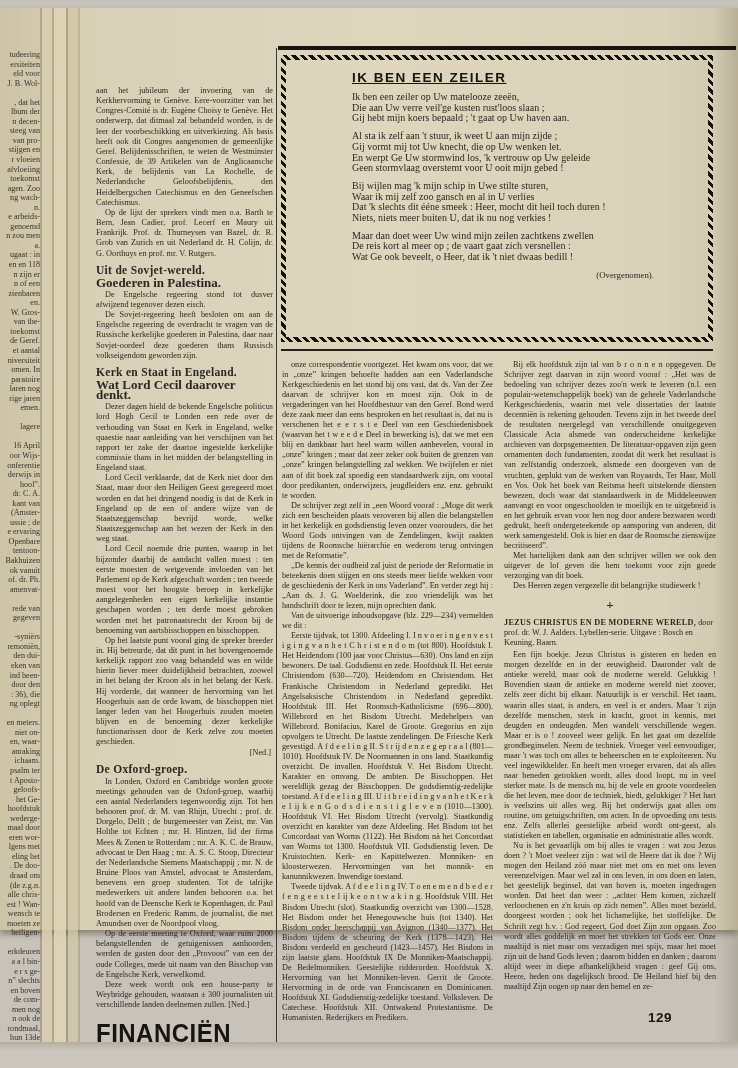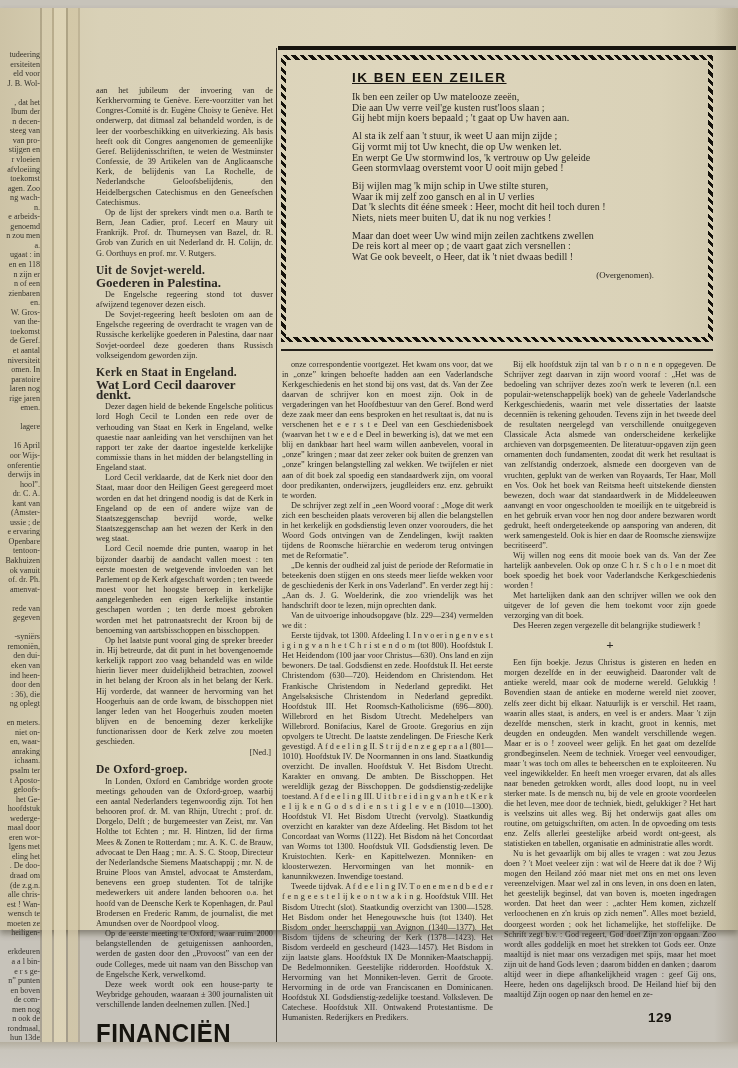--- a/index.html
+++ b/index.html
@@ -175,21 +175,21 @@
       <p>(de z.g.n.</p>
       <p>alle chris-</p>
       <p>est ! Wan-</p>
       <p>wensch te</p>
       <p>moeten ze</p>
       <p>heiligen-</p>
       <p></p>
       <p>erkdeuren</p>
       <p>a a l bin-</p>
       <p>e r s ge-</p>
-      <p>n” punten</p>
+      <p>n” slechts</p>
       <p>en boven</p>
       <p>de com-</p>
       <p>men nog</p>
       <p>n ook de</p>
       <p>rondmaal,</p>
       <p>hun 13de</p>
     </div>
 
   <div class="rule-vert"></div>
   <div class="top-bar"></div>
@@ -259,25 +259,25 @@
       <p>De schrijver zegt zelf in „een Woord vooraf : „Moge dit werk zich een bescheiden plaats veroveren bij allen die belangstellen in het kerkelijk en godsdienstig leven onzer voorouders, die het Woord Gods ontvingen van de Zendelingen, kwijt raakten tijdens de Roomsche hiërarchie en wederom terug ontvingen met de Reformatie”.</p>
       <p>„De kennis der oudheid zal juist de periode der Reformatie in beteekenis doen stijgen en ons steeds meer liefde wekken voor de geschiedenis der Kerk in ons Vaderland”. En verder zegt hij : „Aan ds. J. G. Woelderink, die zoo vriendelijk was het handschrift door te lezen, mijn oprechten dank.</p>
       <p>Van de uitvoerige inhoudsopgave (blz. 229—234) vermelden we dit :</p>
       <p>Eerste tijdvak, tot 1300. Afdeeling I. I n v o er i n g  e n  v e s t i g i n g  v a n  h e t  C h r i st e n d o m  (tot 800). Hoofdstuk I. Het Heidendom (100 jaar voor Christus—630). Ons land en zijn bewoners. De taal. Godsdienst en zede. Hoofdstuk II. Het eerste Christendom (630—720). Heidendom en Christendom. Het Frankische Christendom in Nederland gepredikt. Het Angelsaksische Christendom in Nederland gepredikt. Hoofdstuk III. Het Roomsch-Katholicisme (696—800). Willebrord en het Bisdom Utrecht. Medehelpers van Willebrord. Bonifacius, Karel de Groote. Gregorius en zijn opvolgers te Utrecht. De laatste zendelingen. De Friesche Kerk gevestigd. A f d e e l i n g II. S t r ij d  e n  z e g ep r a a l  (801—1010). Hoofdstuk IV. De Noormannen in ons land. Staatkundig overzicht. De invallen. Hoofdstuk V. Het Bisdom Utrecht. Karakter en omvang. De ambten. De Bisschoppen. Het wereldlijk gezag der Bisschoppen. De godsdienstig-zedelijke toestand. A f d e e l i n g III. U i t b r e i d i n g  v a n  h e t  K e r k e l ij k  e n  G o d s d i e n s t i g  l e v e n  (1010—1300). Hoofdstuk VI. Het Bisdom Utrecht (vervolg). Staatkundig overzicht en karakter van deze Afdeeling. Het Bisdom tot het Concordaat van Worms (1122). Het Bisdom nà het Concordaat van Worms tot 1300. Hoofdstuk VII. Godsdienstig leven. De Kruistochten. Kerk- en Kapittelwezen. Monniken- en kloosterwezen. Hervormingen van het monnik- en kanunnikwezen. Inwendige toestand.</p>
       <p>Tweede tijdvak. A f d e e l i n g IV. T o en e m e n d  b e d e r f  e n  g e e s t e l ij k e  o n t w a k i n g. Hoofdstuk VIII. Het Bisdom Utrecht (slot). Staatkundig overzicht van 1300—1528. Het Bisdom onder het Henegouwsche huis (tot 1340). Het Bisdom onder heerschappij van Avignon (1340—1377). Het Bisdom tijdens de scheuring der Kerk (1378—1423). Het Bisdom verdeeld en gescheurd (1423—1457). Het Bisdom in zijn laatste glans. Hoofdstuk IX De Monniken-Maatschappij. De Bedelmonniken. Geestelijke ridderorden. Hoofdstuk X. Hervorming van het Monniken-leven. Gerrit de Groote. Hervorming in de orde van Franciscanen en Dominicanen. Hoofdstuk XI. Godsdienstig-zedelijke toestand. Volksleven. De Catechese. Hoofdstuk XII. Ontwakend Protestantisme. De Humanisten. Rederijkers en Predikers.</p>
     </div>
 
   <div class="col-right">
     <div class="flow">
         <p>Bij elk hoofdstuk zijn tal van  b r o n n e n  opgegeven. De Schrijver zegt daarvan in zijn woord vooraf : „Het was de bedoeling van schrijver dezes zoo'n werk te leveren (n.l. een populair-wetenschappelijk boek) van de geheele Vaderlandsche Kerkgeschiedenis, waarin met vele dissertaties der laatste decenniën is rekening gehouden. Tevens zijn in het tweede deel de resultaten neergelegd van verschillende onuitgegeven Classicale Acta alsmede van onderscheidene kerkelijke archieven van dorpsgemeenten. De literatuur-opgaven zijn geen ornamenten doch fundamenten, zoodat dit werk het resultaat is van zelfstandig onderzoek, alsmede een doorgeven van de vruchten, geplukt van de werken van Royaards, Ter Haar, Moll en Vos. Ook het boek van Reitsma heeft uitstekende diensten bewezen, doch waar dat standaardwerk in de Middeleeuwen aanvangt en voor ongeschoolden te moeilijk en te uitgebreid is en het gebruik ervan voor hen nog door andere bezwaren wordt gedrukt, heeft ondergeteekende op aansporing van anderen, dit werk samengesteld. Ook is hier en daar de Roomsche zienswijze becritiseerd”.</p>
-        <p>Wij willen nog eens dit mooie boek van ds. Van der Zee hartelijk aanbevelen. Ook op onze C h r.  S c h o l e n  moet dit boek spoedig het boek voor Vaderlandsche Kerkgeschiedenis worden !</p>
         <p>Met hartelijken dank aan den schrijver willen we ook den uitgever de lof geven die hem toekomt voor zijn goede verzorging van dit boek.</p>
         <p>Des Heeren zegen vergezelle dit belangrijke studiewerk !</p>
       </div>
     <div class="divider">+</div>
+    <p class="review-head"><span class="b">JEZUS CHRISTUS EN DE MODERNE WERELD,</span><span> door prof. dr. W. J. Aalders. Lybellen-serie. Uitgave : Bosch en Keuning, Baarn.</span></p>
     <div class="flow">
         <p>Een fijn boekje. Jezus Christus is gisteren en heden en morgen dezelfde en in der eeuwigheid. Daaronder valt de antieke wereld, maar ook de moderne wereld. Gelukkig ! Bovendien staan de antieke en moderne wereld niet zoover, zelfs zeer dicht bij elkaar. Natuurlijk is er verschil. Het raam, waarin alles staat, is anders, en veel is er anders. Maar 't zijn dezelfde menschen, sterk in kracht, groot in kennis, met deugden en ondeugden. Men wandelt verschillende wegen. Maar er is o ! zooveel weer gelijk. En het gaat om dezelfde grondbeginselen. Neem de techniek. Vroeger veel eenvoudiger, maar 't was toch om alles te beheerschen en te exploiteeren. Nu veel ingewikkelder. En heeft men vroeger ervaren, dat als alles naar beneden getrokken wordt, alles dood loopt, nu in veel sterker mate. Is de mensch nu, bij de vele en groote voordeelen die het leven, mee door de techniek, biedt, gelukkiger ? Het hart is veelszins uit alles weg. Bij het onderwijs gaat alles om routine, om getuigschriften, om acten. In de opvoeding om tests enz. Zelfs allerlei geestelijke arbeid wordt ont-geest, als statistieken en tabellen, organisatie en administratie alles wordt.</p>
         <p>Nu is het gevaarlijk om bij alles te vragen : wat zou Jezus doen ? 't Moet veeleer zijn : wat wil de Heere dat ik doe ? Wij mogen den Heiland zóó maar niet met ons en met ons leven vereenzelvigen. Maar wel zal in ons leven, in ons doen en laten, het geestelijk beginsel, dat van boven is, moeten ingedragen worden. Dat heet dan weer : „achter Hem komen, zichzelf verloochenen en z'n kruis op zich nemen”. Alles moet bezield, doorgeest worden ; ook het lichamelijke, het stoffelijke. De Schrift zegt b.v. : God regeert, God doet Zijn zon opgaan. Zoo wordt alles goddelijk en moet het strekken tot Gods eer. Onze maaltijd is niet maar ons verzadigen met spijs, maar het moet zijn uit de hand Gods leven ; daarom bidden en danken ; daarom altijd weer in diepe afhankelijkheid vragen : geef Gij ons, Heere, heden ons dagelijksch brood. De Heiland hief bij den maaltijd Zijn oogen op naar den hemel en ze-</p>
       </div>
   </div>
 
   <div class="pageno">129</div>
 </div>
 <div class="scan-bottom"></div>
 

